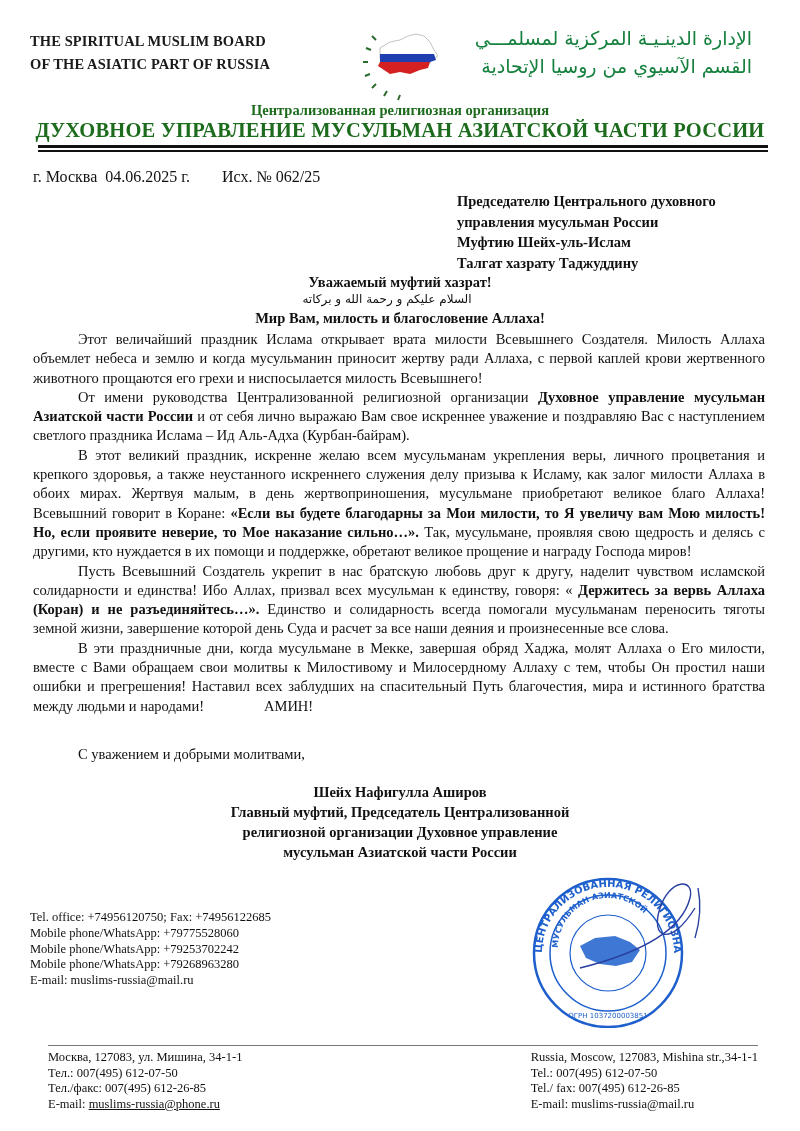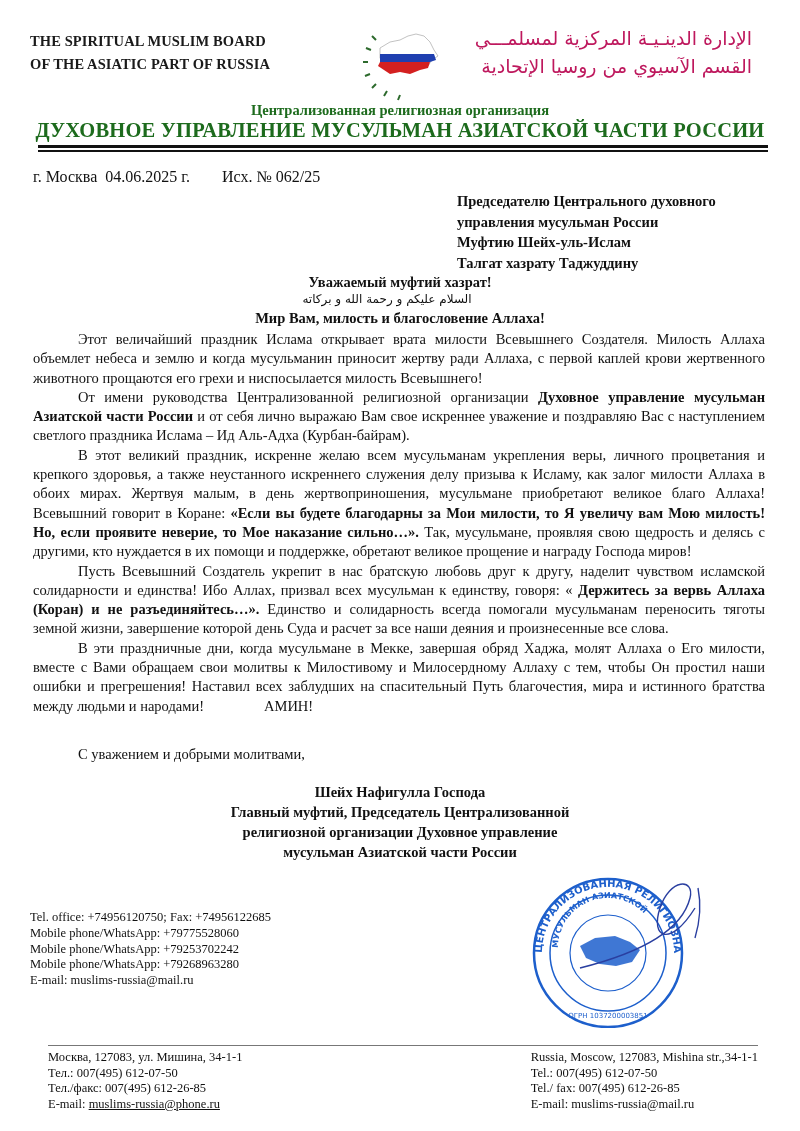--- a/index.html
+++ b/index.html
@@ -1,19 +1,19 @@
 <!DOCTYPE html>
 <html><head>
   <meta charset="utf-8">
   <style>
     html, body { margin: 0; padding: 0; background: #ffffff; }
     body { width: 800px; height: 1131px; position: relative; overflow: hidden; color: #111; font-family: "Liberation Serif", serif; }
     .abs { position: absolute; }
     .hdr-en { left: 30px; top: 30px; font-weight: bold; font-size: 14.5px; line-height: 23px; letter-spacing: 0.1px; color: #1a1a1a; }
-    .hdr-ar { right: 48px; top: 24px; font-family: "DejaVu Sans", sans-serif; font-size: 19px; line-height: 28px; color: #be185d; text-align: right; direction: rtl; }
+    .hdr-ar { right: 48px; top: 24px; font-family: "DejaVu Sans", sans-serif; font-size: 19px; line-height: 28px; color: #15803d; text-align: right; direction: rtl; }
     .logo { left: 350px; top: 16px; width: 100px; height: 90px; }
     .org-sub { left: 0; width: 800px; top: 102px; text-align: center; color: #1d6b1d; font-weight: bold; font-size: 14.5px; }
     .org-main { left: 0; width: 800px; top: 119px; text-align: center; color: #1d6b1d; font-weight: bold; font-size: 20.5px; letter-spacing: 0.2px; }
     .rule1 { left: 38px; width: 730px; top: 145px; height: 3px; background: #111; }
     .rule2 { left: 38px; width: 730px; top: 150px; height: 2px; background: #111; }
     .meta { left: 33px; top: 168px; font-size: 16px; white-space: pre; }
     .addressee { left: 457px; top: 191px; font-weight: bold; font-size: 14.5px; line-height: 20.5px; }
     .greet { left: 0; width: 800px; text-align: center; font-weight: bold; font-size: 14.5px; }
     .salam { left: 0; width: 774px; top: 292px; text-align: center; font-family: "DejaVu Sans", sans-serif; font-size: 12px; direction: rtl; }
     .body-text { left: 33px; width: 732px; top: 319px; font-size: 14.5px; line-height: 19.3px; text-align: justify; }
@@ -74,21 +74,21 @@
   <p>Этот величайший праздник Ислама открывает врата милости Всевышнего Создателя. Милость Аллаха объемлет небеса и землю и когда мусульманин приносит жертву ради Аллаха, с первой каплей крови жертвенного животного прощаются его грехи и ниспосылается милость Всевышнего!</p>
   <p><span>От имени руководства Централизованной религиозной организации </span><b>Духовное управление мусульман Азиатской части России</b><span> и от себя лично выражаю Вам свое искреннее уважение и поздравляю Вас с наступлением светлого праздника Ислама – Ид Аль-Адха (Курбан-байрам).</span></p>
   <p><span>В этот великий праздник, искренне желаю всем мусульманам укрепления веры, личного процветания и крепкого здоровья, а также неустанного искреннего служения делу призыва к Исламу, как залог милости Аллаха в обоих мирах. Жертвуя малым, в день жертвоприношения, мусульмане приобретают великое благо Аллаха! Всевышний говорит в Коране: </span><b>«Если вы будете благодарны за Мои милости, то Я увеличу вам Мою милость! Но, если проявите неверие, то Мое наказание сильно…».</b><span>  Так, мусульмане, проявляя свою щедрость и делясь с другими, кто нуждается в их помощи и поддержке, обретают великое прощение и награду Господа миров!</span></p>
   <p><span>Пусть Всевышний Создатель укрепит в нас братскую любовь друг к другу, наделит чувством исламской солидарности и единства! Ибо Аллах, призвал всех мусульман к единству, говоря: « </span><b>Держитесь за вервь Аллаха (Коран) и не разъединяйтесь…».</b><span> Единство и солидарность всегда помогали мусульманам переносить тяготы земной жизни, завершение которой день Суда и расчет за все наши деяния и произнесенные все слова.</span></p>
   <p><span>В эти праздничные дни, когда мусульмане в Мекке, завершая обряд Хаджа, молят Аллаха о Его милости, вместе с Вами обращаем свои молитвы к Милостивому и Милосердному Аллаху с тем, чтобы Он простил наши ошибки и прегрешения! Наставил всех заблудших на спасительный Путь благочестия, мира и истинного братства между людьми и народами!</span><span style="display:inline-block;width:60px"></span><span>АМИН!</span></p>
 </div>
 
 <div class="abs closing">С уважением и добрыми молитвами,</div>
 
 <div class="abs sig">
-  <div>Шейх Нафигулла Господа</div>
+  <div>Шейх Нафигулла Аширов</div>
   <div>Главный муфтий, Председатель Централизованной</div>
   <div>религиозной организации Духовное управление</div>
   <div>мусульман Азиатской части России</div>
 </div>
 
 <div class="abs contacts">
   <div>Tel. office: +74956120750; Fax: +74956122685</div>
   <div>Mobile phone/WhatsApp: +79775528060</div>
   <div>Mobile phone/WhatsApp: +79253702242</div>
   <div>Mobile phone/WhatsApp: +79268963280</div>

